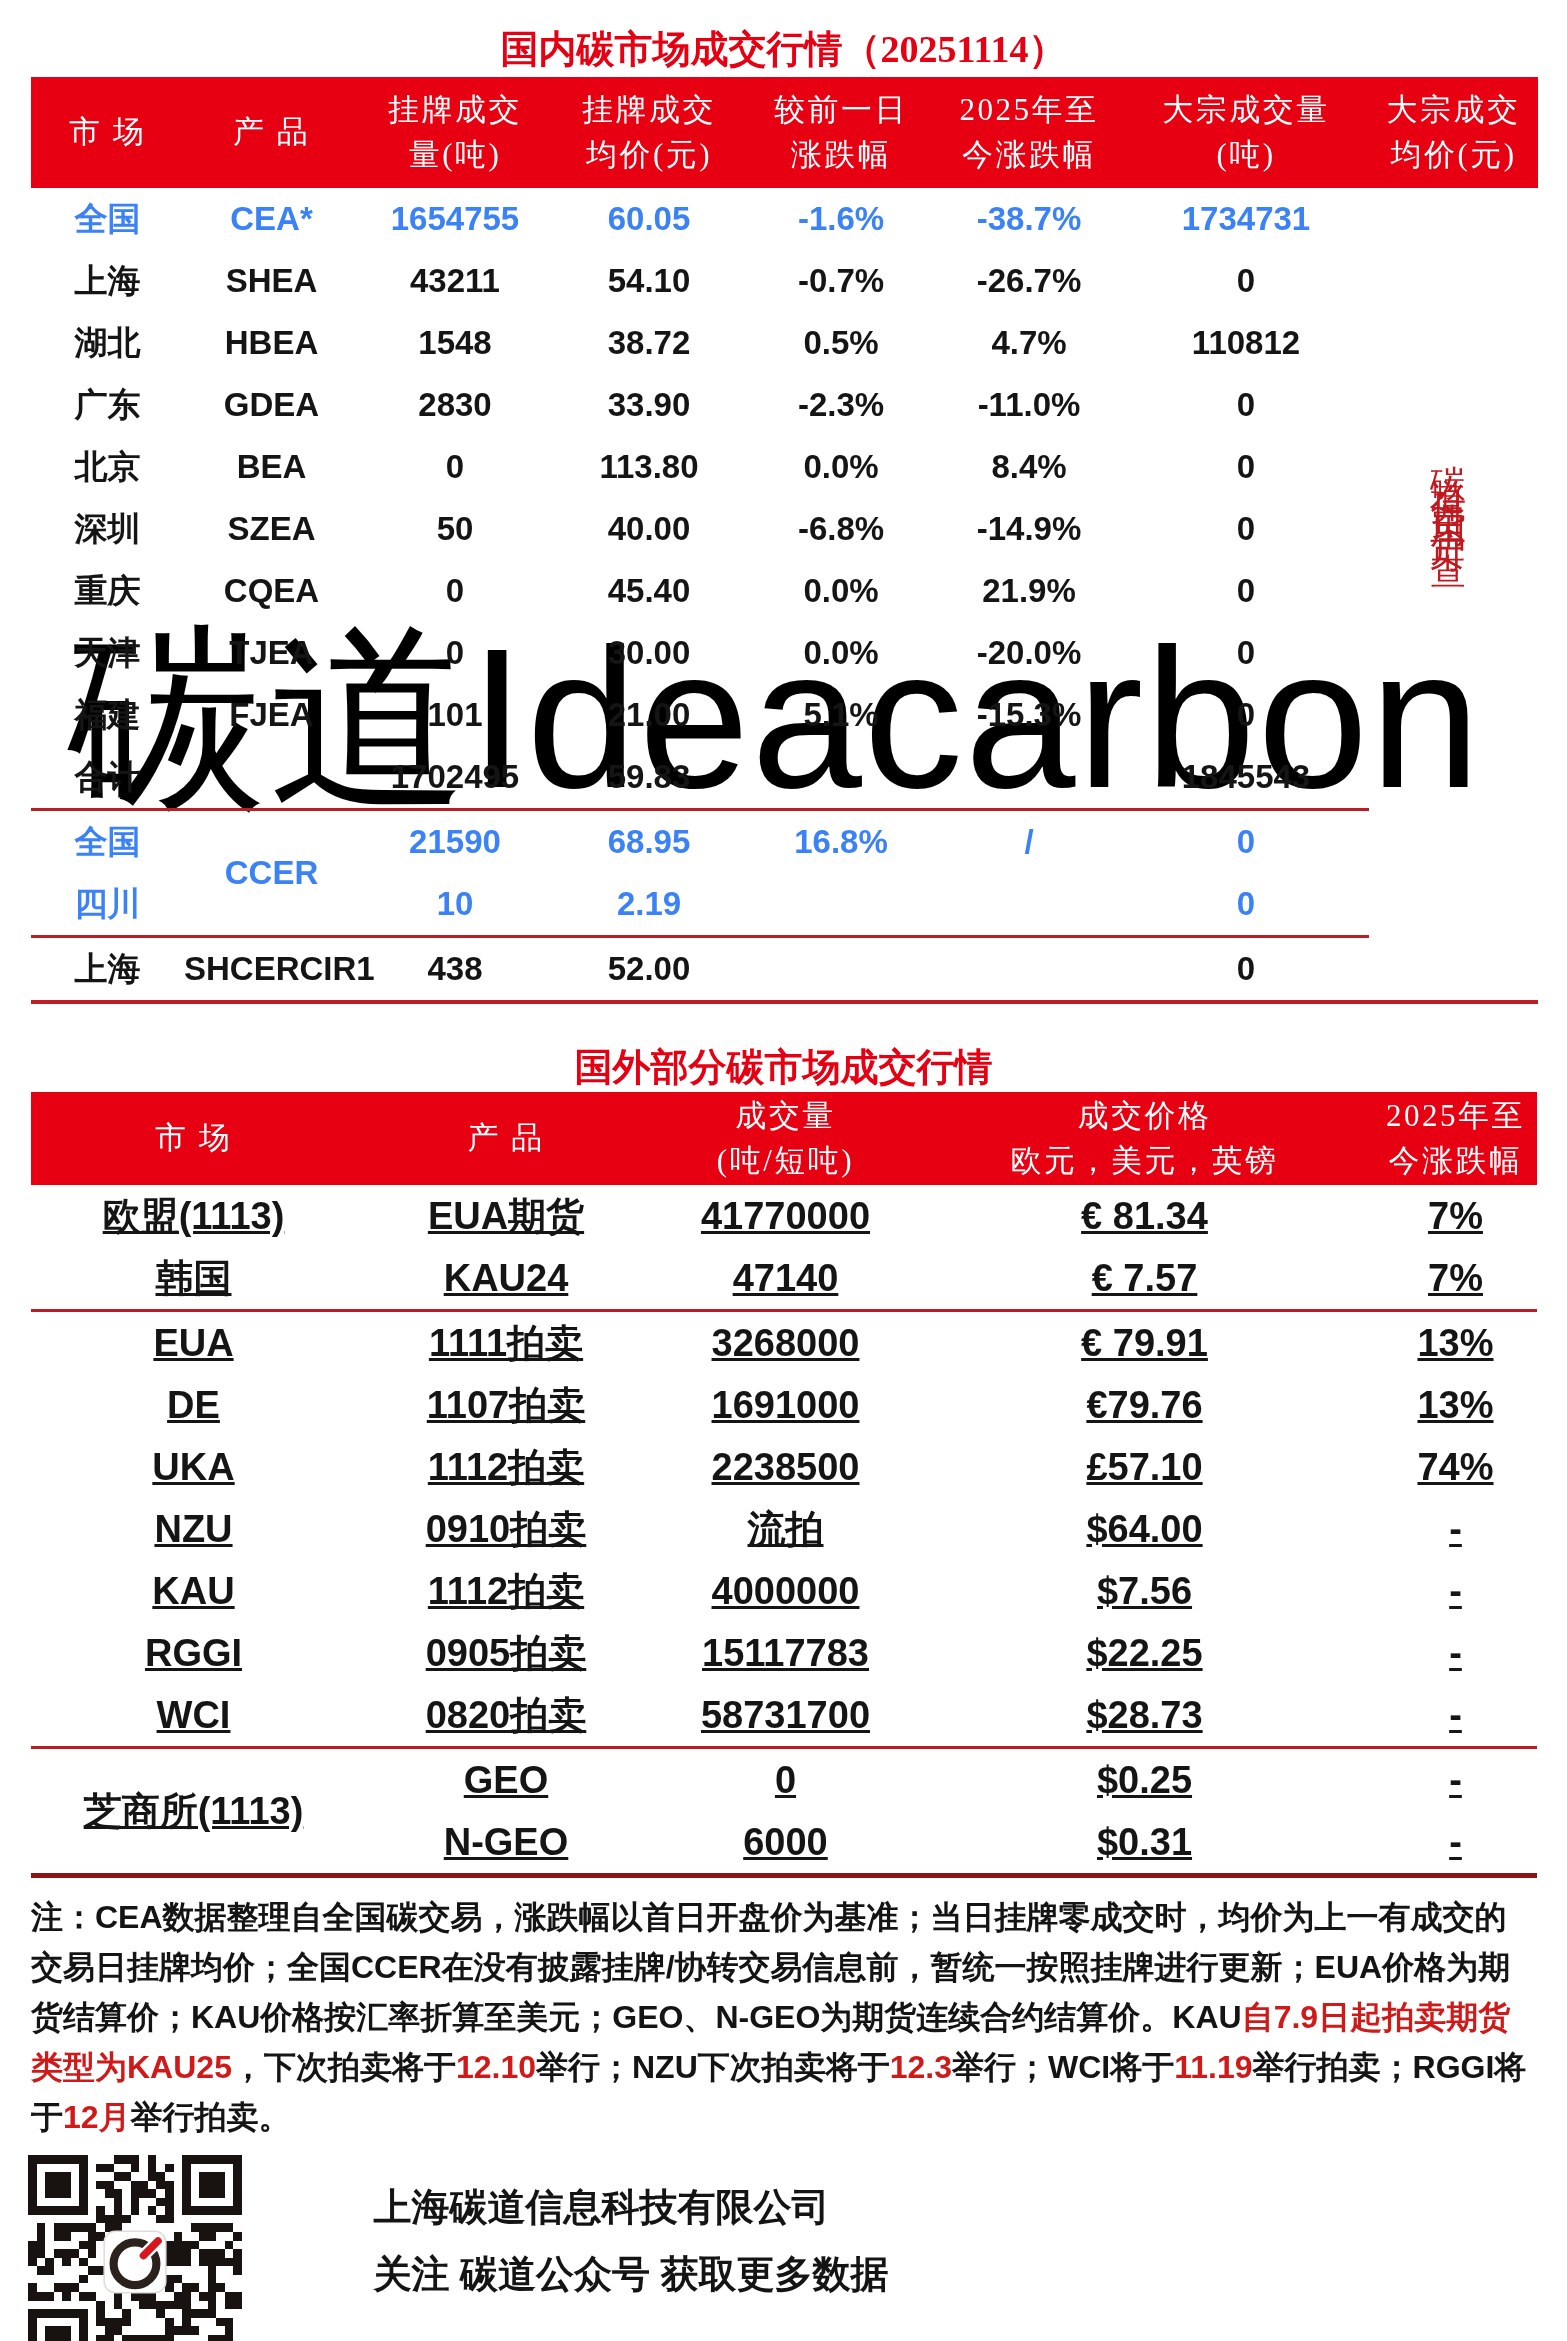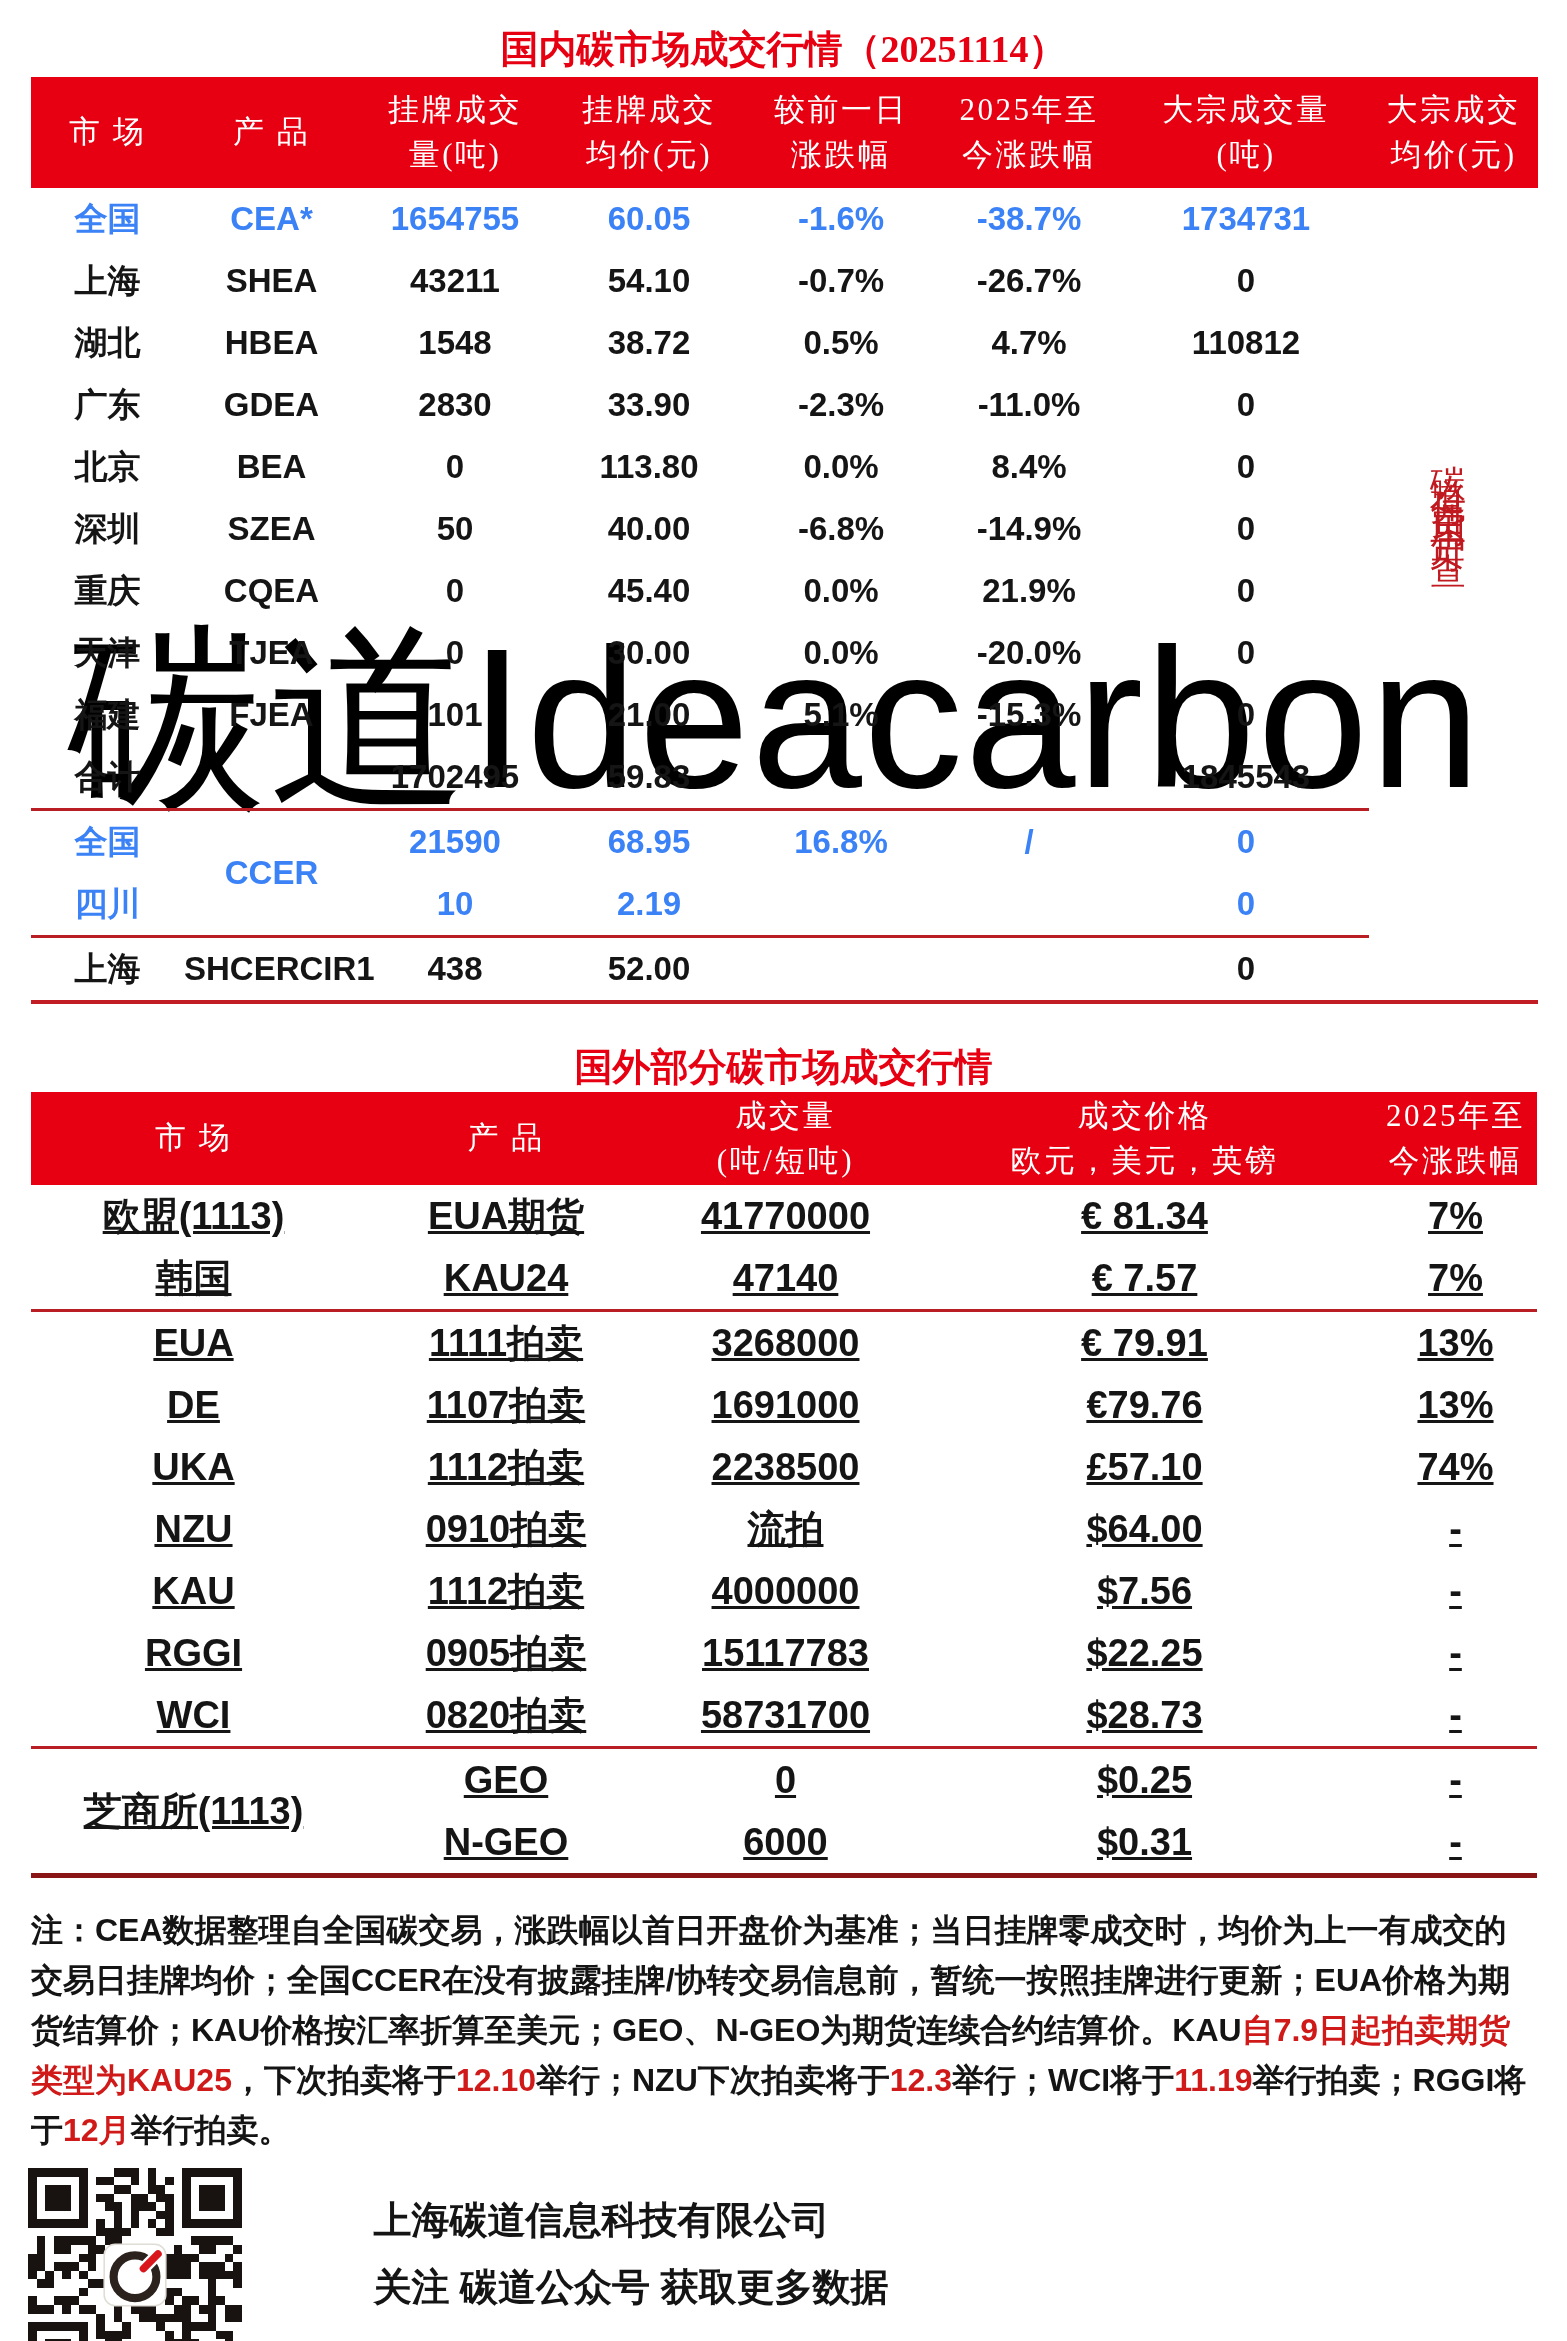--- a/index.html
+++ b/index.html
@@ -26,21 +26,21 @@
   tr.red td{color:#3b82f6;text-align:center;}
   tr.sep1 td{border-top:3.3px solid #b81e24;}
   tr.sep1 td.nosep{border-top:none;}
   tr.sep2 td{border-top:3.3px solid #b81e24;}
   td.bb1{border-bottom:4.2px solid #c01e24;}
   td.bb2{border-bottom:5.8px solid #8a1517;}
 
   .vnote{position:absolute;top:437px;left:1423px;writing-mode:vertical-rl;
          font-size:36px;letter-spacing:12.5px;color:#c0191f;font-weight:400;}
 
-  .notes{margin:27px 0 0 31px;width:1501px;font-size:32px;line-height:50px;font-weight:600;color:#141414;}
+  .notes{margin:14px 0 0 31px;width:1501px;font-size:32px;line-height:50px;font-weight:600;color:#141414;}
   .notes .r{color:#d01a1a;}
 
   .footer{display:flex;align-items:flex-start;margin:13.3px 0 0 27.5px;}
   .qr{width:214px;height:214px;display:block;}
   .ftext{margin:18.3px 0 0 132px;font-size:38px;line-height:67px;font-weight:600;color:#141414;}
 </style>
 </head>
 <body>
 
 <div class="page">

